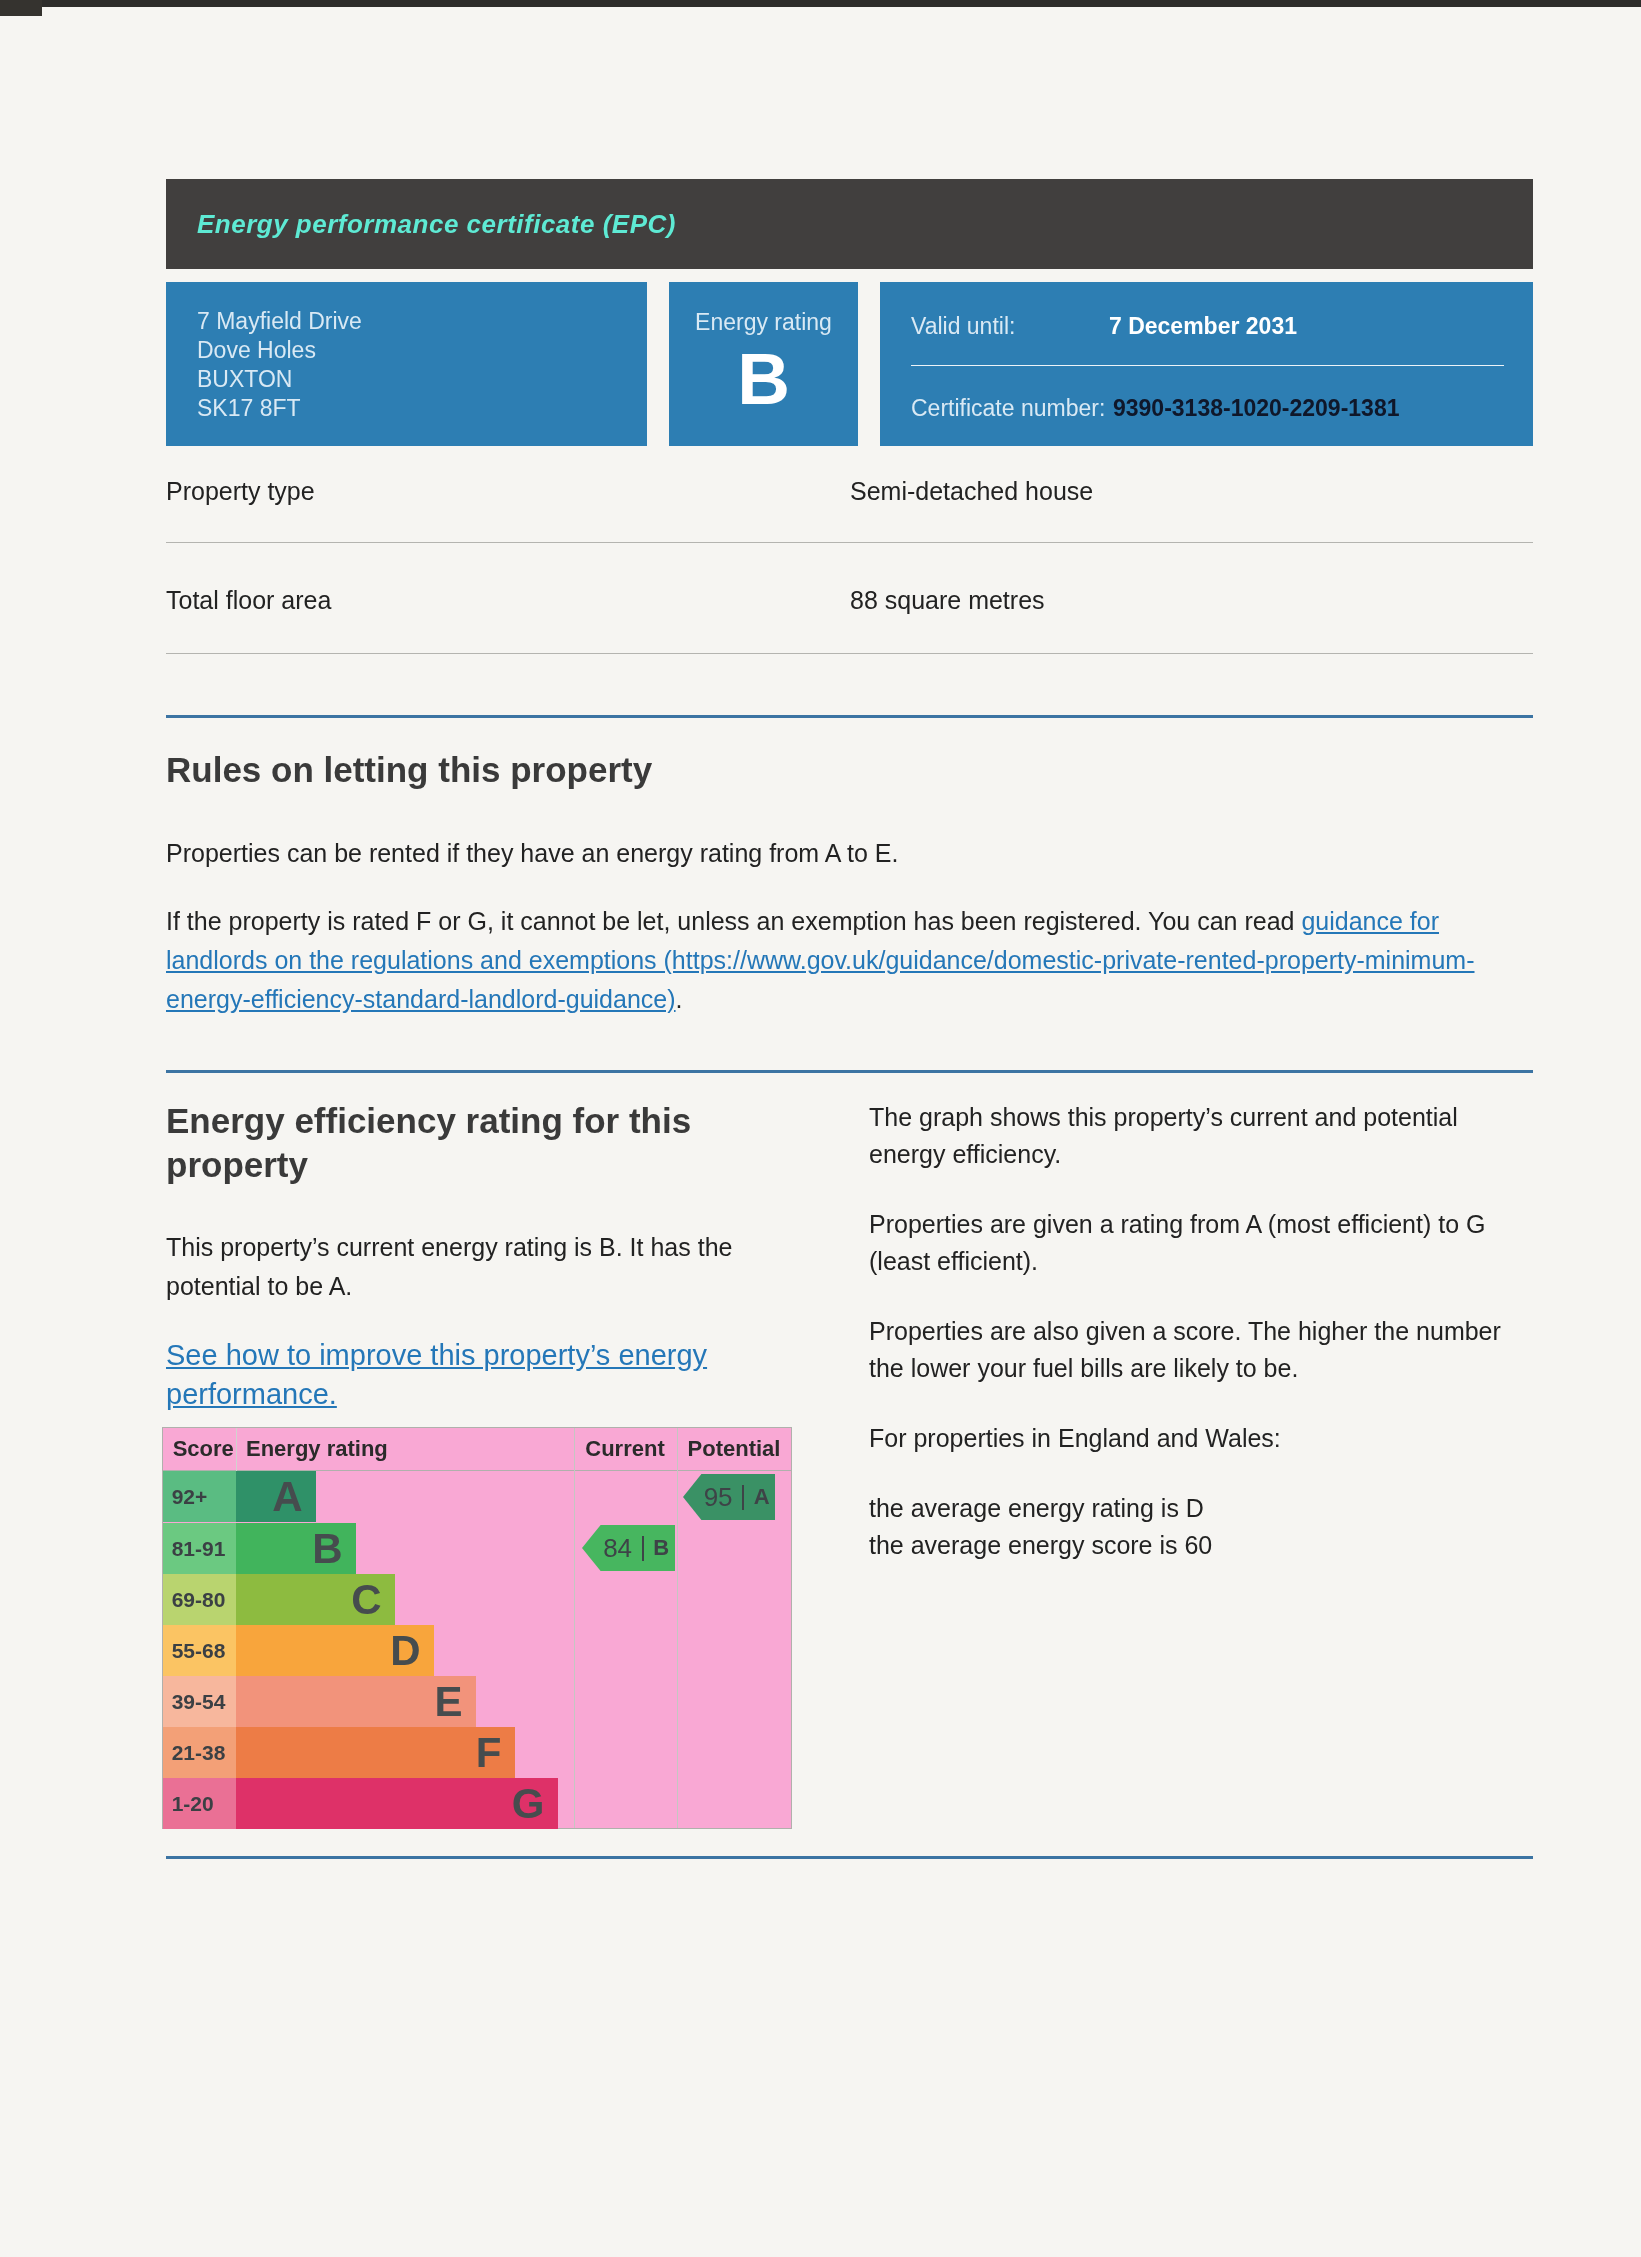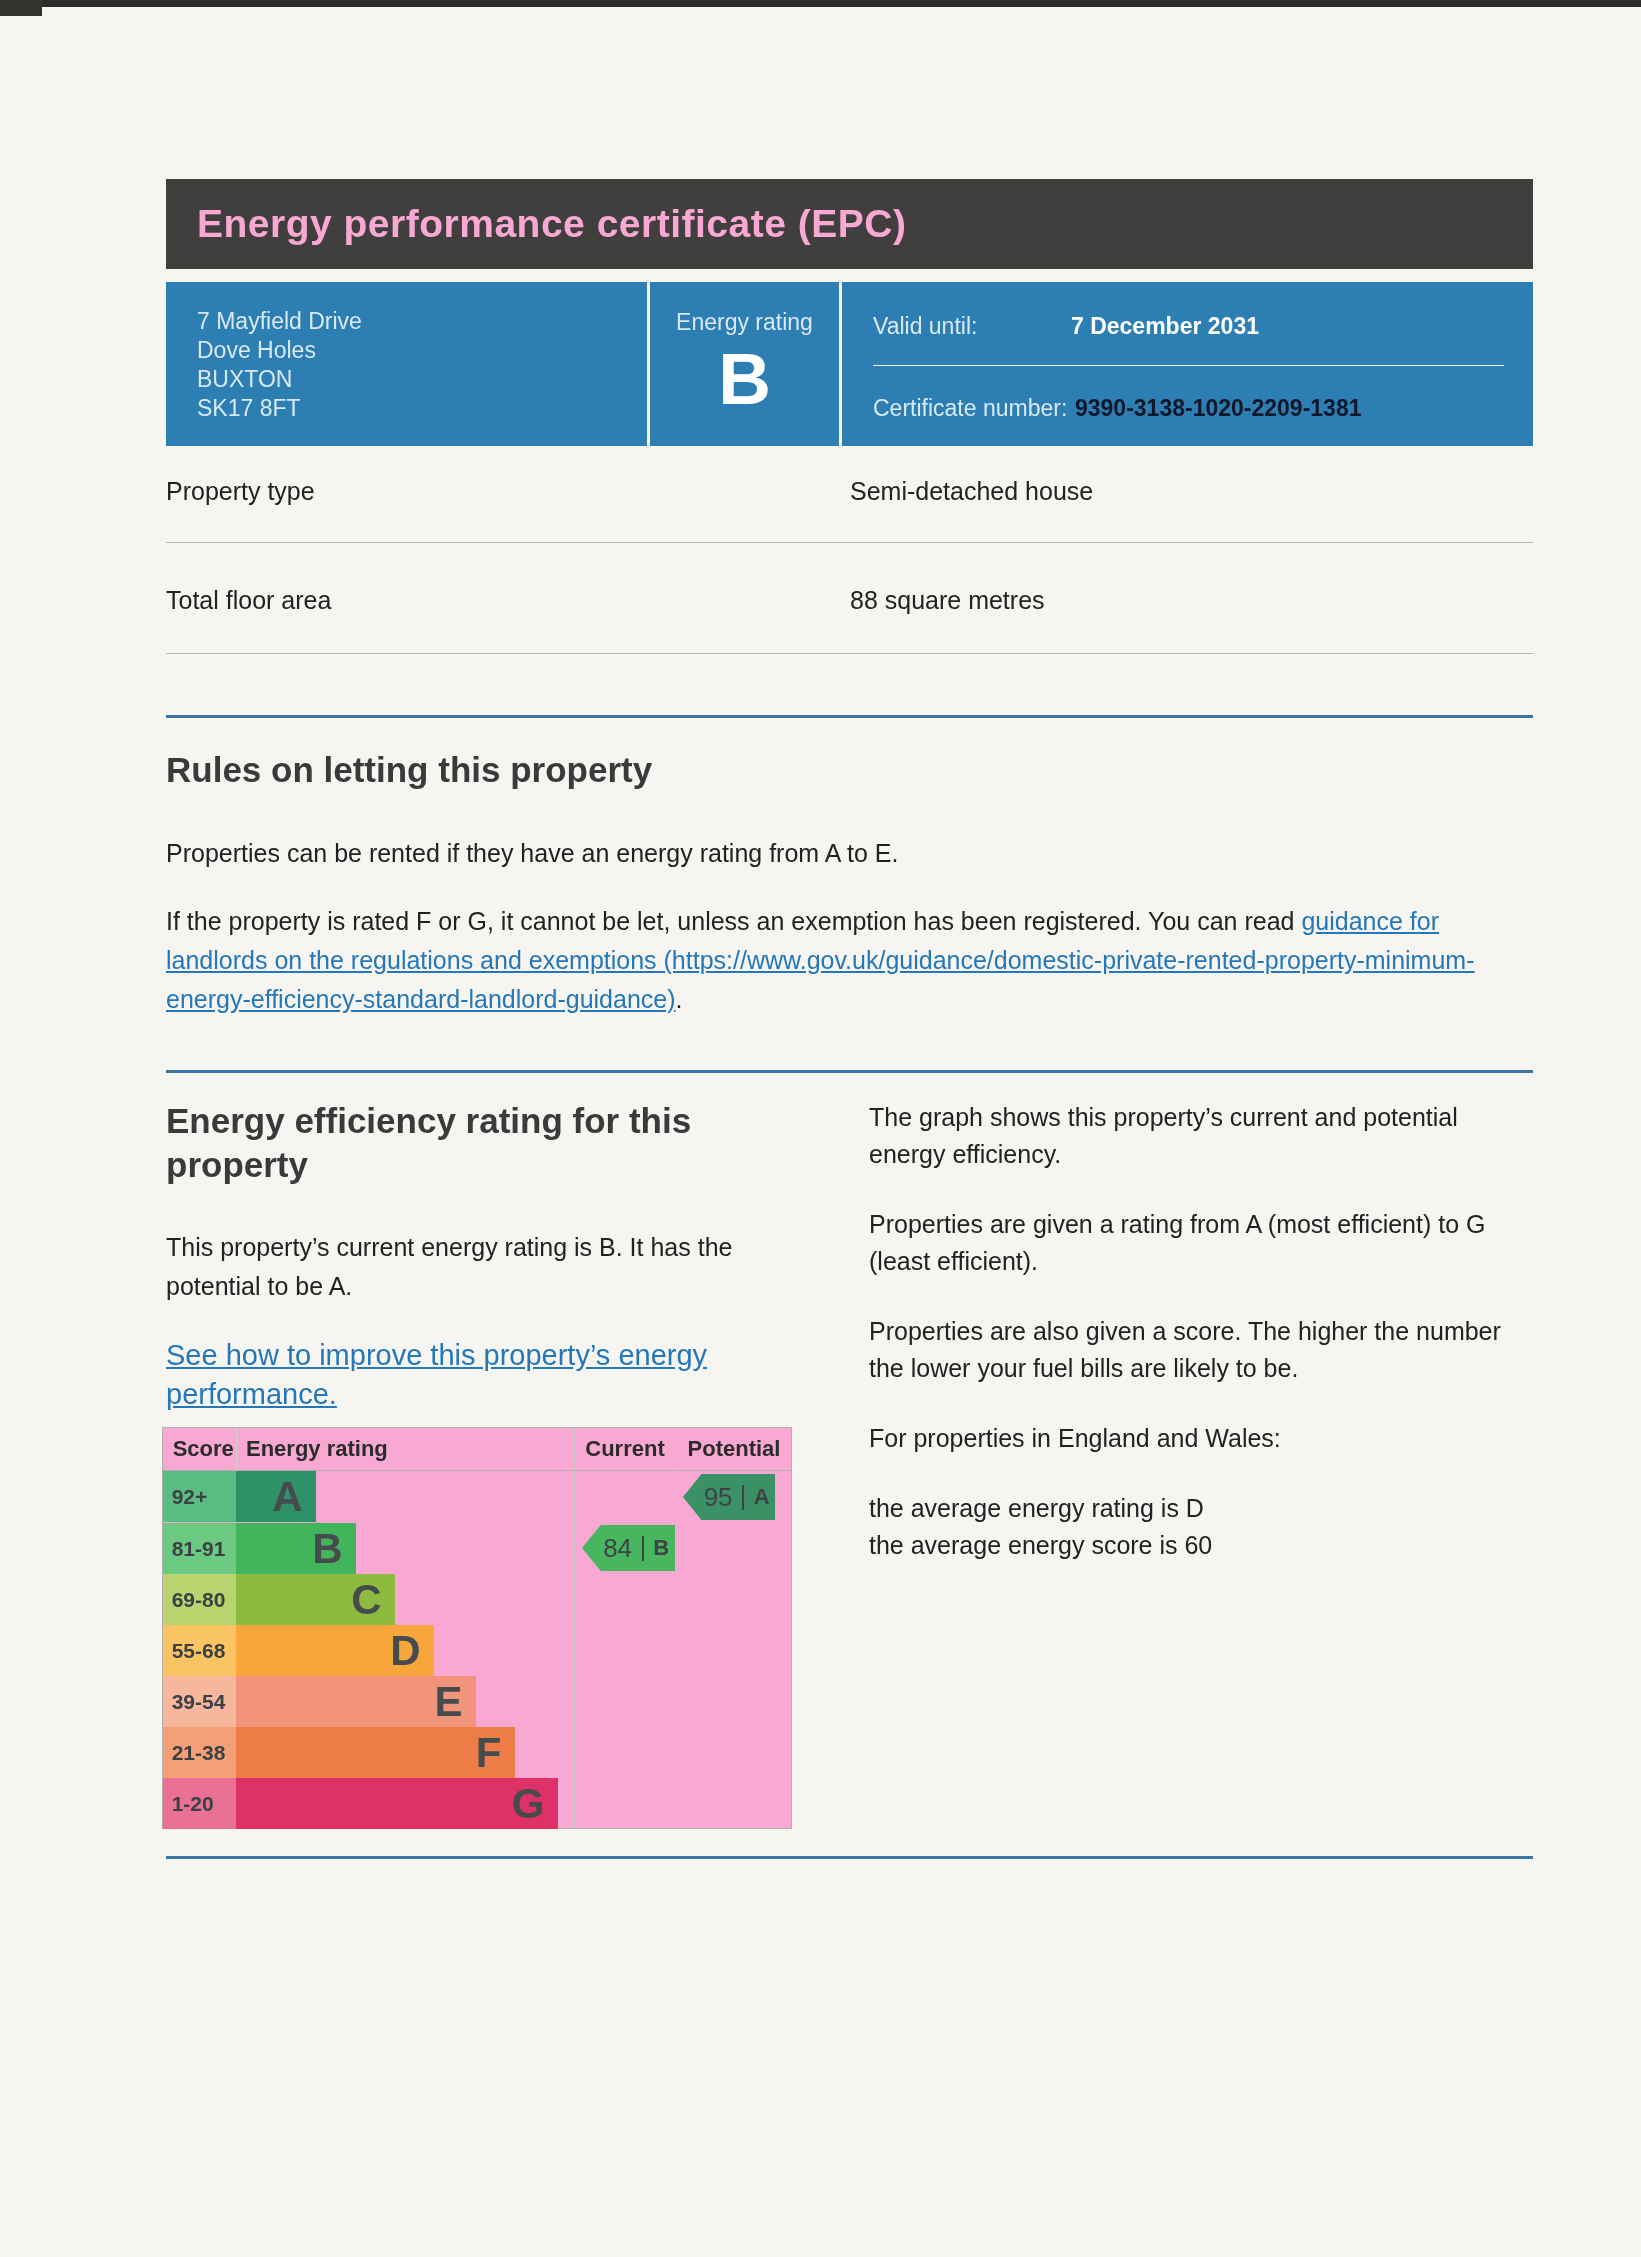--- a/index.html
+++ b/index.html
@@ -11,26 +11,26 @@
   }
   
   .scan-top    { position:absolute; left:0; top:0; width:1641px; height:6.8px; background:#2e2d2b; }
   .scan-corner { position:absolute; left:0; top:0; width:42px; height:16.4px; background:#35332f; }
 
   
   .header-bar {
     position:absolute; left:166px; top:179px; width:1367px; height:90px;
     background:#413f3e; display:flex; align-items:center; padding-left:31px;
   }
-  .header-bar h1 { color:#f9a8d4; font-size:39px; font-weight:bold; letter-spacing:0.5px; }
+  .header-bar h1 { color:#5eead4; font-size:26px; font-weight:bold; letter-spacing:0.5px;font-style:italic; }
 
   
   .banner {
     position:absolute; left:166px; top:282px; width:1367px; height:164px;
-    display:flex; gap:3px;justify-content:center;
+    display:flex; gap:22px;justify-content:center;
   }
   .banner-cell { background:#2d7eb3; height:100%; }
   .addr-cell   { width:481px; padding:25px 0 0 31px; }
   .addr-line   { color:#d9e9f4; font-size:23px; line-height:29px; }
   .rating-cell { width:189px; text-align:center; padding-top:27px; }
   .rating-label{ color:#d9e9f4; font-size:23px; }
   .rating-value{ color:#ffffff; font-size:73px; line-height:77px; font-weight:bold; margin-top:3.9px; }
   .valid-cell  { flex:1; padding:31px 29px 0 31px; }
   .valid-row   { display:flex; align-items:baseline; }
   .valid-label { color:#d9e9f4; font-size:23px; width:198px; }

